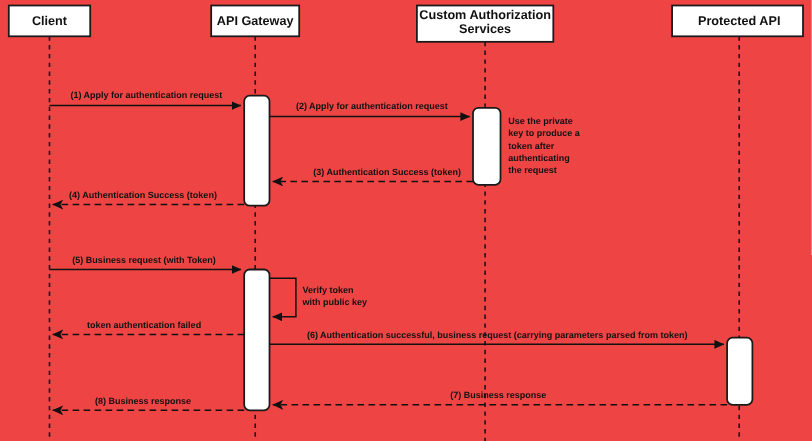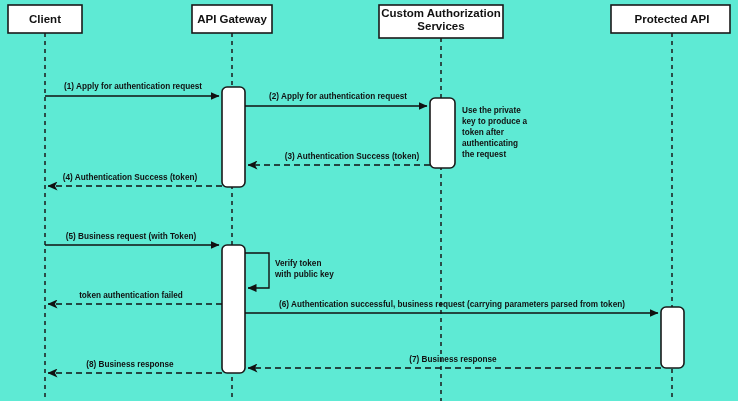--- a/index.html
+++ b/index.html
@@ -4,21 +4,21 @@
 <style>
   html, body {
     margin: 0;
     padding: 0;
     background: #ffffff;
   }
   #diagram-root {
     position: relative;
     width: 738px;
     height: 401px;
-    background: #5eead4;
+    background: #ef4444;
     font-family: "Liberation Sans", sans-serif;
     overflow: hidden;
   }
   svg { display: block; }
   .lifeline-box-rect {
     fill: #ffffff;
     stroke: #1a1a1a;
     stroke-width: 1.6;
   }
   .lifeline-title {

